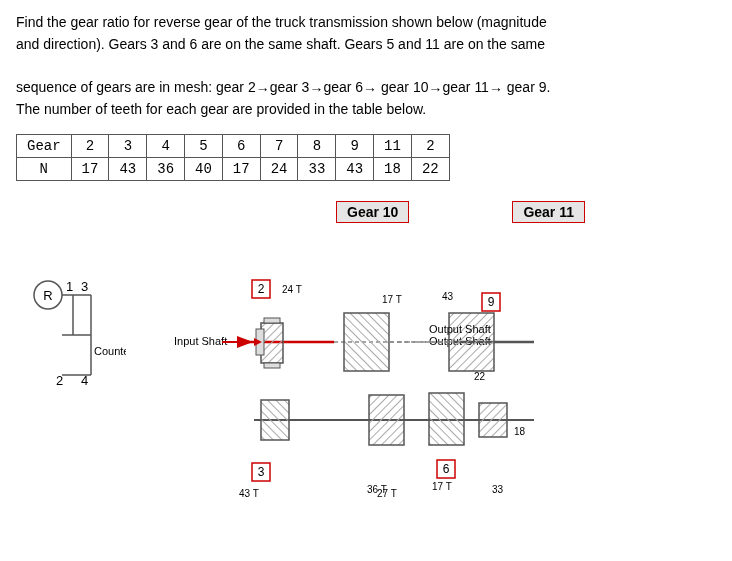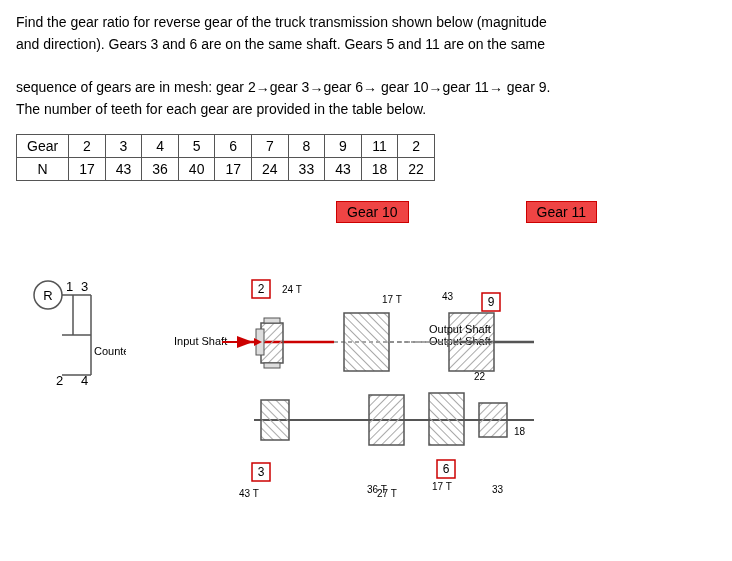--- a/index.html
+++ b/index.html
@@ -12,20 +12,21 @@
       min-height: 561px;
       padding: 12px 16px;
     }
     .problem-text {
       line-height: 1.55;
       margin-bottom: 14px;
     }
     table.gear-table {
       border-collapse: collapse;
       margin-bottom: 20px;
+      font-family: Liberation Mono, monospace;
     }
     table.gear-table td, table.gear-table th {
       border: 1px solid #555;
       padding: 3px 10px;
       text-align: center;
       min-width: 36px;
     }
     .diagram-area {
       display: flex;
       flex-direction: column;
@@ -36,22 +37,22 @@
     .gear-labels-row {
       display: flex;
       gap: 0px;
       margin-left: 310px;
       margin-bottom: 2px;
     }
     .gear-label-box {
       border: 1.5px solid #c00;
       padding: 2px 10px;
       font-size: 14px;
-      font-weight: normal;
-      background: #ef4444;
+      font-weight: bold;
+      background: #e5e5e5;
     }
     .gear-label-box:first-child {
       margin-right: 48px;
     }
     .main-diagram {
       display: flex;
       align-items: flex-start;
       gap: 0;
       position: relative;
     }
@@ -109,21 +110,21 @@
   </tr>
 </tbody>
   </table>
 
 <div class="diagram-area">
 
   <div class="gear-labels-row">
     <div class="gear-label-box">
       <span>Gear 10</span>
     </div>
-    <div class="gear-label-box" style="margin-left:69px;">
+    <div class="gear-label-box" style="margin-left:55px;">
       <span>Gear 11</span>
     </div>
   </div>
 
   <div class="main-diagram">
 
     <div class="schematic-left">
       <svg width="100" height="160">
 
         <circle cx="22" cy="40" r="14" stroke="#555" stroke-width="1.5" fill="none"></circle>

